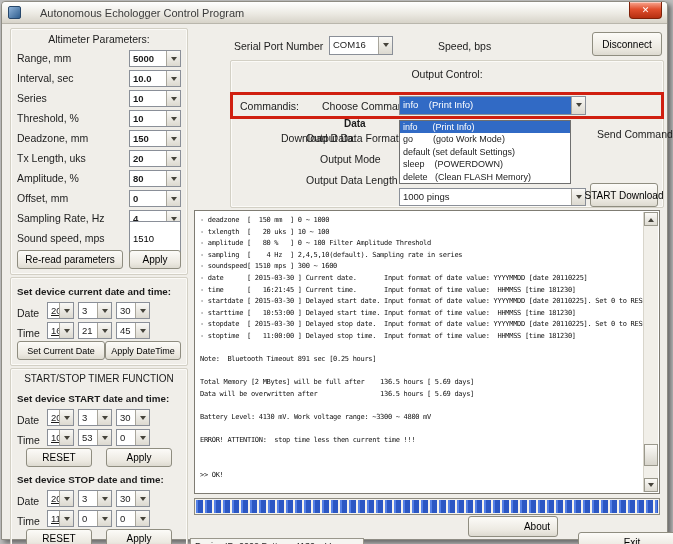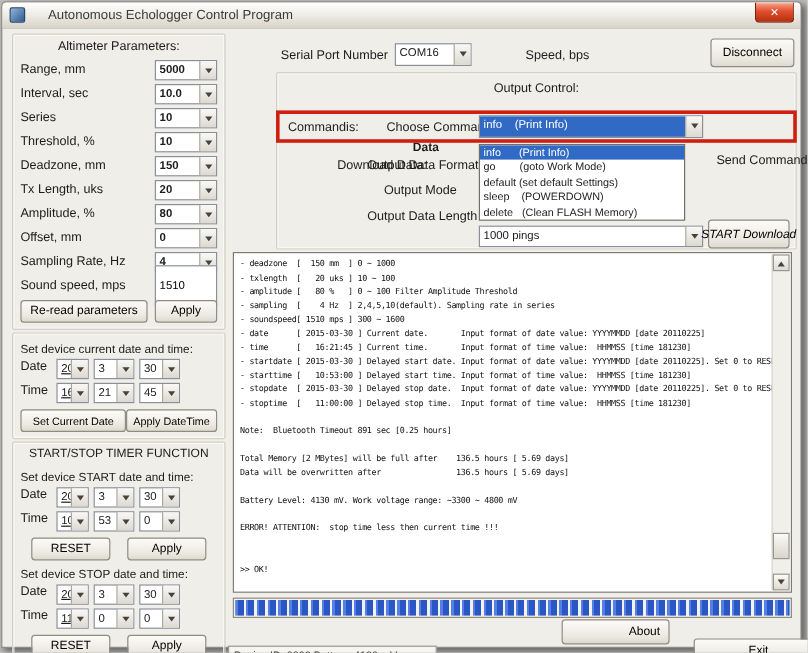--- a/index.html
+++ b/index.html
@@ -37,24 +37,24 @@
   .btn { background:linear-gradient(#fcfbf8,#ece9e1 70%,#dddad0); border:1px solid #8f8d80;
     border-radius:3px; font-size:10px; font-family:"Liberation Sans",sans-serif;
     display:flex; align-items:center; justify-content:center; height:19px; white-space:nowrap; cursor:default; }
   .btn.sm { font-size:9px; }
 
   
   .left { position:absolute; left:8px; top:26px; width:178px; }
   .group { border:1px solid #d3d0c5; box-shadow:inset 0 0 0 1px #fbfaf7; border-radius:2px;
     padding:2px 6px 4px; margin-bottom:2px; }
   .gtitle { font-size:10.5px; text-align:center; padding:2px 0 3px; white-space:nowrap; }
-  .shead { font-size:9.8px; padding:6px 0 2px; white-space:nowrap; }
+  .shead { font-size:9.8px; padding:6px 0 2px; white-space:nowrap;font-weight:bold; }
   .prow { display:flex; align-items:center; justify-content:space-between; height:20px; }
   .plbl { font-size:10.5px; white-space:nowrap; }
-  .drow { display:flex; align-items:flex-start; height:20px; gap:4px; }
+  .drow { display:flex; align-items:flex-end; height:20px; gap:4px; }
   .dlbl { width:26px; font-size:10.5px; }
   .btnrow { display:flex; justify-content:space-between; align-items:center; padding:2px 0 1px; }
   .btnrow.center { justify-content:center; gap:14px; }
 
   
   .rp { position:absolute; font-size:10.5px; white-space:nowrap; }
   .obox { position:absolute; left:228px; top:58px; width:434px; height:148px;
     border:1px solid #d3d0c5; box-shadow:inset 0 0 0 1px #fbfaf7; border-radius:2px; }
   .annot { position:absolute; left:228px; top:90px; width:434px; height:27px;
     border:3px solid #d01f10; z-index:40; pointer-events:none; }
@@ -385,21 +385,21 @@
   <span class="rp" style="left:238px; top:130px;margin-left:41px;">Download Data:</span>
   <span class="rp" style="left:304px; top:130px;">Output Data Format</span>
   <span class="rp" style="left:318px; top:151px;">Output Mode</span>
   <span class="rp" style="left:304px; top:172px;">Output Data Length</span>
   <div class="combo" style="position:absolute; left:397px; top:186px; width:187px; height:18px;">
     <span class="cv">1000 pings</span>
     <span class="ca">
         <i class="tri"></i>
       </span>
   </div>
-  <button class="btn" style="position:absolute; left:588px; top:181px; width:68px; height:24px;font-style:italic;">START Download</button>
+  <button class="btn" style="position:absolute; left:588px; top:181px; width:68px; height:24px;">START Download</button>
 
   <div class="console">
     <pre class="ctext">- deadzone  [  150 mm  ] 0 ~ 1000
 - txlength  [   20 uks ] 10 ~ 100
 - amplitude [   80 %   ] 0 ~ 100 Filter Amplitude Threshold
 - sampling  [    4 Hz  ] 2,4,5,10(default). Sampling rate in series
 - soundspeed[ 1510 mps ] 300 ~ 1600
 - date      [ 2015-03-30 ] Current date.       Input format of date value: YYYYMMDD [date 20110225]
 - time      [   16:21:45 ] Current time.       Input format of time value:  HHMMSS [time 181230]
 - startdate [ 2015-03-30 ] Delayed start date. Input format of date value: YYYYMMDD [date 20110225]. Set 0 to RESET.

